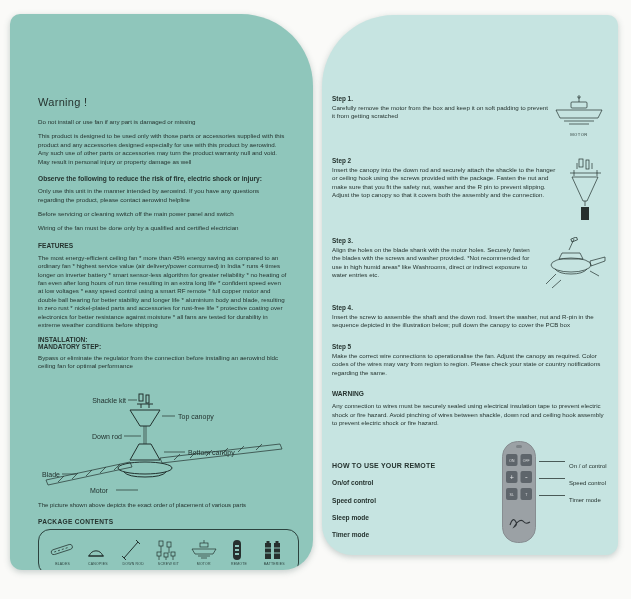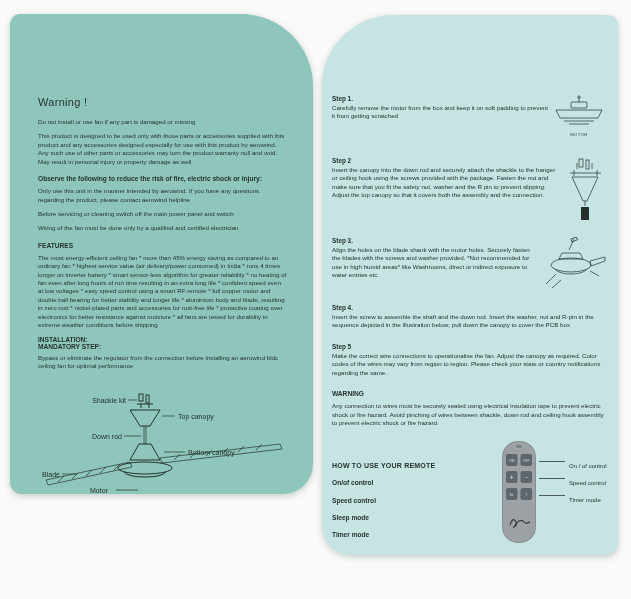--- a/index.html
+++ b/index.html
@@ -5,21 +5,21 @@
   html,body{margin:0;padding:0;}
   body{
     width:631px;height:599px;position:relative;overflow:hidden;
     background:#fafaf8;
     font-family:"Liberation Sans", sans-serif;
     color:#25332f;
   }
   .panel{position:absolute;box-sizing:border-box;overflow:hidden;
     box-shadow:0 2px 6px rgba(60,90,85,.28);}
   .panel-left{
-    left:10px;top:14px;width:303px;height:480px;
+    left:10px;top:14px;width:303px;height:556px;
     background:#8fc6bb;
     border-radius:10px 72px 30px 12px;
     padding:0 26px 0 28px;
   }
   .panel-right{
     left:322px;top:15px;width:296px;height:540px;
     background:#c6e4e1;
     border-radius:72px 10px 12px 30px;
     padding:0 12px 0 10px;
   }

